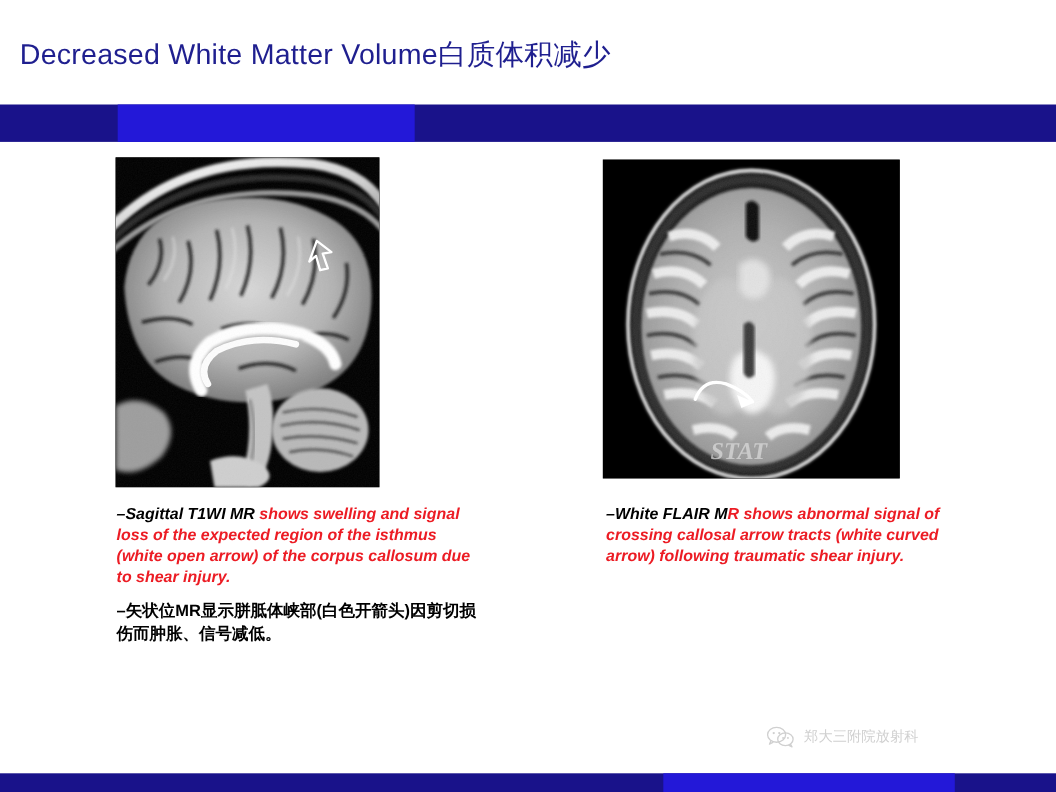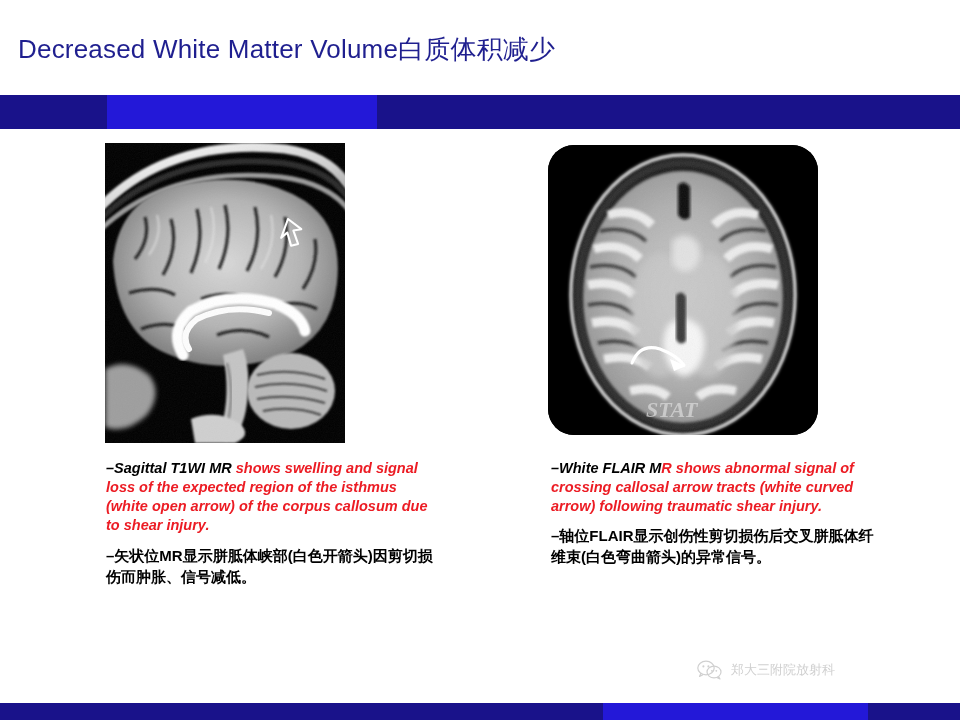--- a/index.html
+++ b/index.html
@@ -73,21 +73,20 @@
     left: 105px;
     top: 143px;
     width: 240px;
     height: 300px;
   }
   #mri-axial {
     left: 548px;
     top: 145px;
     width: 270px;
     height: 290px;
-    border-radius: 26px;
   }
   .mri-figure svg {
     display: block;
     width: 100%;
     height: 100%;
   }
 
   
   .caption-block {
     position: absolute;
@@ -321,21 +320,20 @@
   <p class="cap-en">
     <span class="lead">–Sagittal T1WI MR </span><span>shows swelling and signal loss of the expected region of the isthmus (white open arrow) of the corpus callosum due to shear injury.</span>
   </p>
   <p class="cap-zh">–矢状位MR显示胼胝体峡部(白色开箭头)因剪切损伤而肿胀、信号减低。</p>
 </div>
 
 <div class="caption-block" id="caption-right">
   <p class="cap-en">
     <span class="lead">–White FLAIR M</span><span>R shows abnormal signal of crossing callosal arrow tracts (white curved arrow) following traumatic shear injury.</span>
   </p>
-  <p class="cap-zh">–轴位FLAIR显示创伤性剪切损伤后交叉胼胝体纤维束(白色弯曲箭头)的异常信号。</p>
 </div>
 
 <div class="watermark">
   <span>
     <svg width="26" height="20" viewBox="0 0 26 20">
       <ellipse cx="9" cy="8" rx="8.2" ry="6.8" fill="none" stroke="#d0d0d0" stroke-width="1.2"></ellipse>
       <path d="M 4 13 L 2.5 16.5 L 6 14.6" fill="none" stroke="#d0d0d0" stroke-width="1.2" stroke-linejoin="round"></path>
       <circle cx="6.4" cy="6.4" r="1.05" fill="#d0d0d0"></circle>
       <circle cx="11.4" cy="6.4" r="1.05" fill="#d0d0d0"></circle>
       <ellipse cx="17" cy="12" rx="7" ry="5.8" fill="none" stroke="#d0d0d0" stroke-width="1.2"></ellipse>

